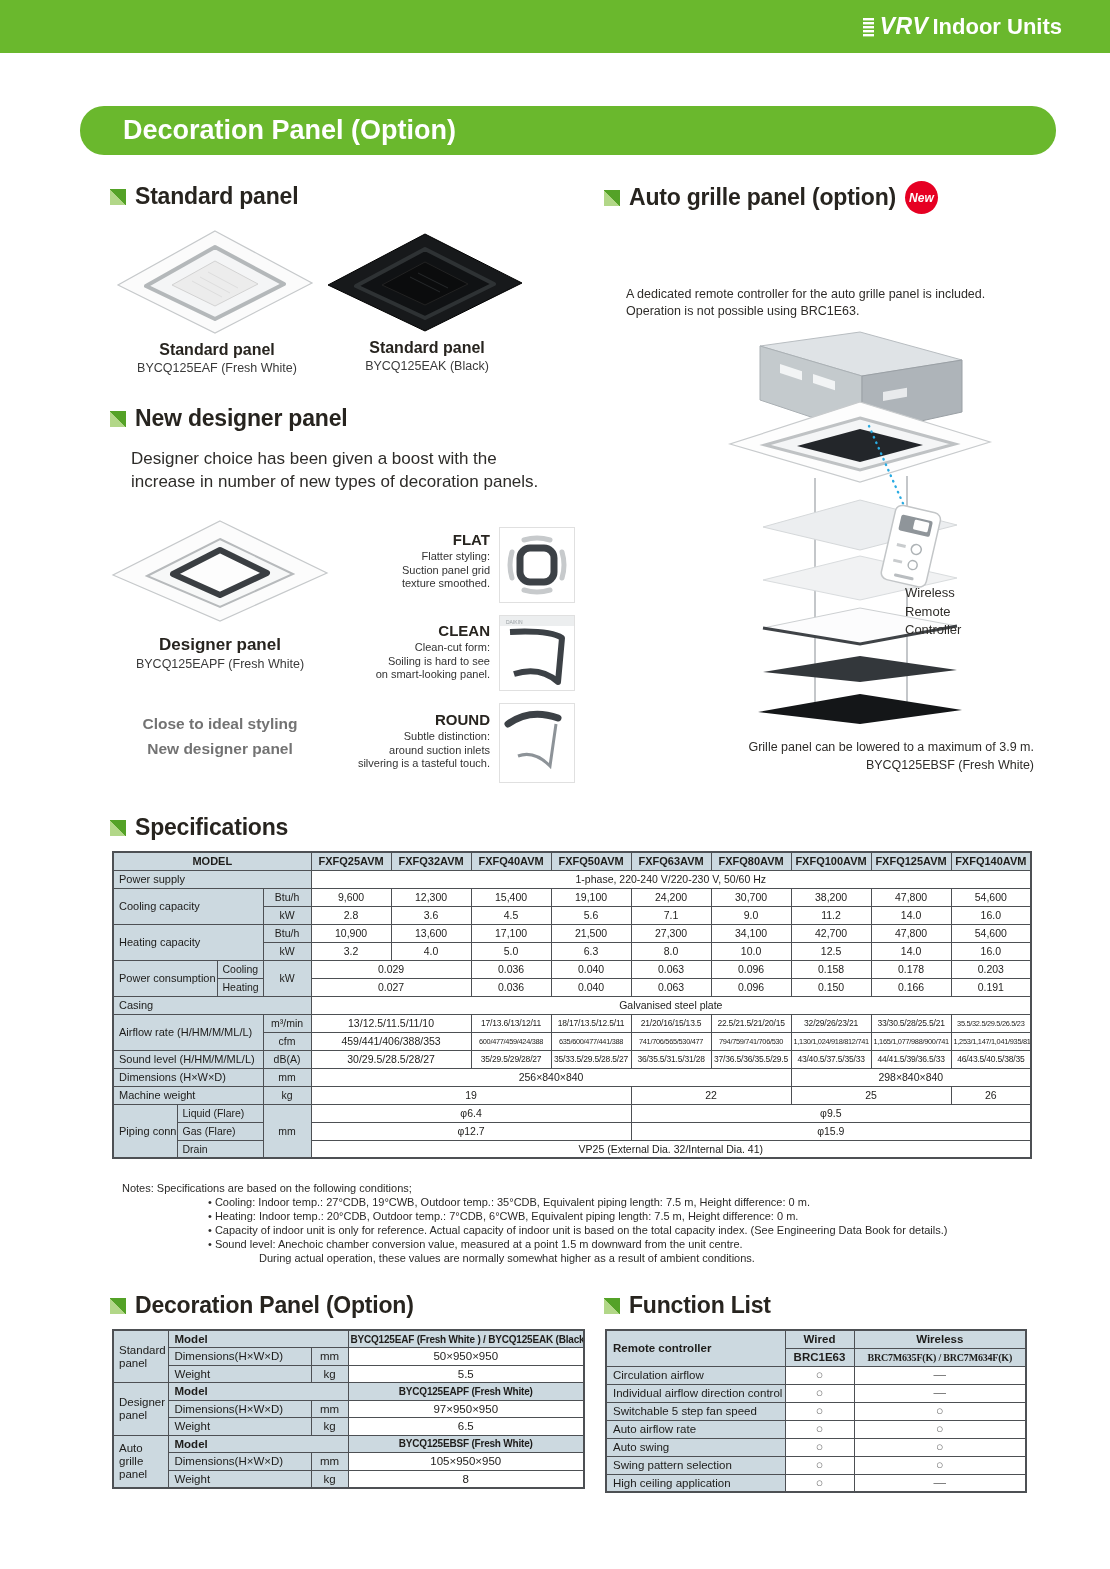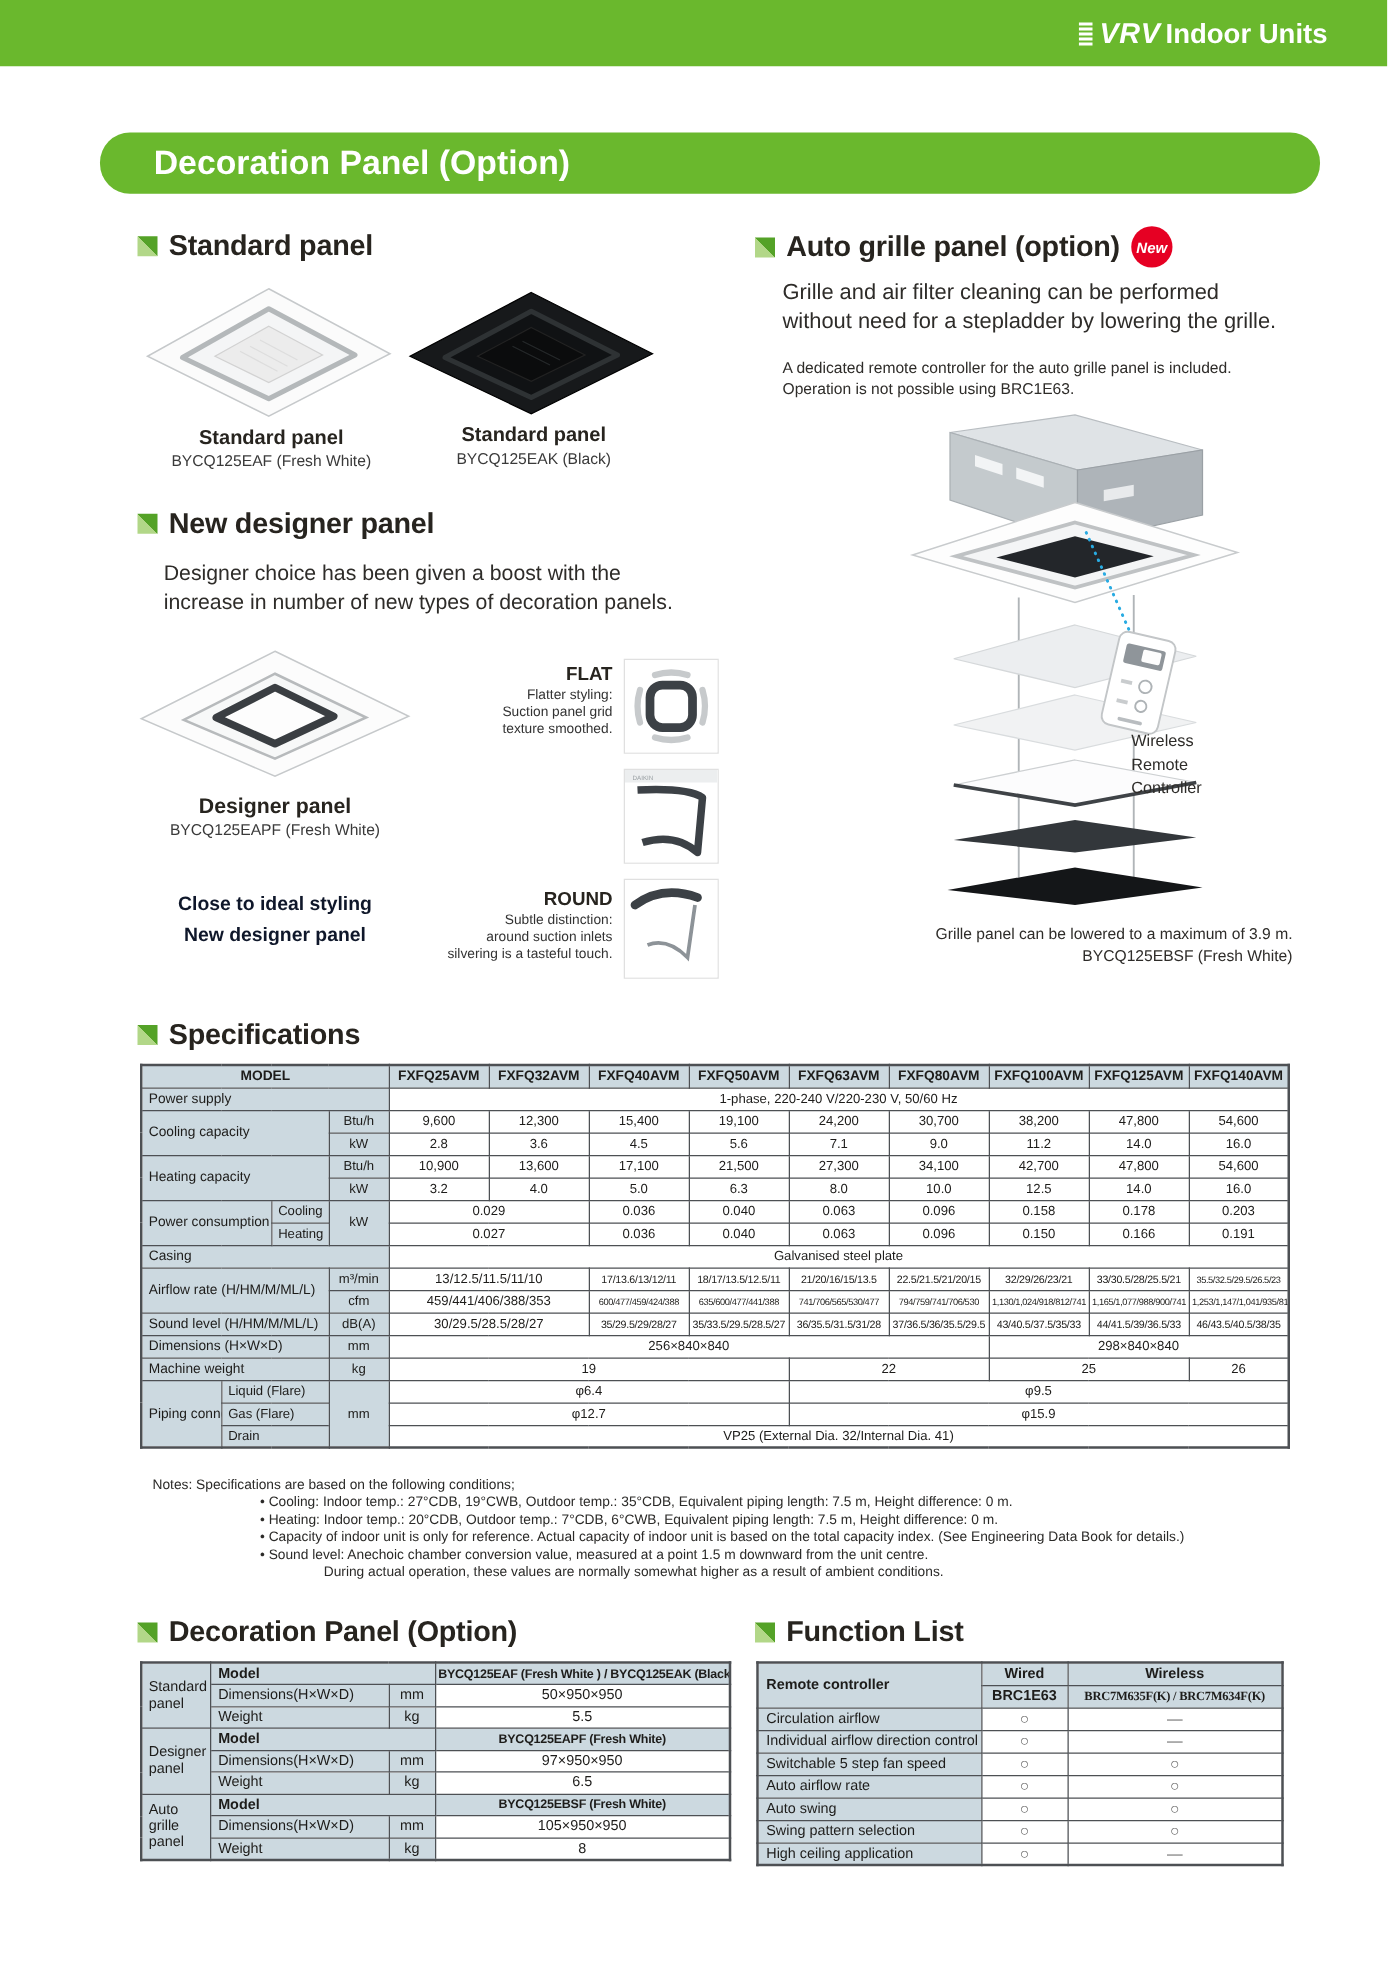--- a/index.html
+++ b/index.html
@@ -143,38 +143,44 @@
   <div class="abs" style="left:105px;top:517px;width:230px;">
     <svg width="230" height="108" viewBox="0 0 230 108" style="display:block;margin:0 auto;">
       <polygon points="115,4 222,56 115,104 8,58" fill="#fcfcfc" stroke="#c6c9cb" stroke-width="1.2"></polygon>
       <polygon points="115,22 188,57 115,90 42,59" fill="#f7f8f8" stroke="#b7babc" stroke-width="2"></polygon>
       <polygon points="115,33 162,56 115,78 68,57" fill="#fdfdfd" stroke="#3a3e42" stroke-width="6" stroke-linejoin="round"></polygon>
     </svg>
     <div class="figcap1" style="font-size:17px;margin-top:10px;">Designer panel</div>
     <div class="figcap2">BYCQ125EAPF (Fresh White)</div>
   </div>
 
-  <div class="abs pre" style="left:100px;top:711px;width:240px;text-align:center;font-weight:700;font-size:15.5px;line-height:25px;color:#0f172a;">Close to ideal styling
+  <div class="abs pre" style="left:100px;top:711px;width:240px;text-align:center;font-weight:700;font-size:15.5px;line-height:25px;color:#737373;">Close to ideal styling
 New designer panel</div>
 
   <div class="abs feat-txt" style="left:300px;top:531px;">
     <div class="feat-name">FLAT</div>
     <div class="feat-desc">Flatter styling:
 Suction panel grid
 texture smoothed.</div>
   </div>
   <svg class="abs thumb" style="left:499px;top:527px;" width="74" height="74" viewBox="0 0 74 74">
     <rect x="0" y="0" width="74" height="74" fill="#fff"></rect>
     <rect x="20" y="20" width="34" height="34" rx="10" fill="none" stroke="#3c4146" stroke-width="7"></rect>
     <path d="M12,24 Q8,37 12,50" fill="none" stroke="#c7cacc" stroke-width="5" stroke-linecap="round"></path>
     <path d="M62,24 Q66,37 62,50" fill="none" stroke="#c7cacc" stroke-width="5" stroke-linecap="round"></path>
     <path d="M24,12 Q37,8 50,12" fill="none" stroke="#c7cacc" stroke-width="5" stroke-linecap="round"></path>
     <path d="M24,62 Q37,66 50,62" fill="none" stroke="#c7cacc" stroke-width="5" stroke-linecap="round"></path>
   </svg>
 
+  <div class="abs feat-txt" style="left:300px;top:622px;">
+    <div class="feat-name">CLEAN</div>
+    <div class="feat-desc">Clean-cut form:
+Soiling is hard to see
+on smart-looking panel.</div>
+  </div>
   <svg class="abs thumb" style="left:499px;top:615px;" width="74" height="74" viewBox="0 0 74 74">
     <rect x="0" y="0" width="74" height="74" fill="#fff"></rect>
     <rect x="0" y="0" width="74" height="10" fill="#eceeef"></rect>
     <path d="M10,16 Q50,14 62,22 L58,66 Q40,50 14,58" fill="none" stroke="#3c4146" stroke-width="6" stroke-linejoin="round"></path>
     <text x="6" y="8" font-size="5" fill="#9aa0a4" font-family="Liberation Sans,sans-serif">DAIKIN</text>
   </svg>
 
   <div class="abs feat-txt" style="left:300px;top:711px;">
     <div class="feat-name">ROUND</div>
     <div class="feat-desc">Subtle distinction:
@@ -187,22 +193,20 @@
     <path d="M16,58 Q14,34 24,26" fill="none" stroke="#5a6océ" stroke-width="4"></path>
     <path d="M56,20 L50,62 Q34,46 18,52" fill="none" stroke="#8d9398" stroke-width="3"></path>
   </svg>
 
   <div class="abs sec" style="left:604px;top:181px;">
     <span class="marker"></span>
     <span class="sec-title">Auto grille panel (option)</span>
     <span id="new-badge">New</span>
   </div>
 
-  <div class="abs para pre" style="left:626px;top:222px;width:452px;font-size:17.5px;line-height:22.5px;">Grille and air filter cleaning can be performed
-without need for a stepladder by lowering the grille.</div>
 
   <div class="abs para pre" style="left:626px;top:286px;width:445px;font-size:12.5px;line-height:16.5px;">A dedicated remote controller for the auto grille panel is included.
 Operation is not possible using BRC1E63.</div>
 
   <svg class="abs" style="left:645px;top:330px;" width="420" height="402" viewBox="0 0 420 402">
 
     <polygon points="115,16 215,2 317,30 217,46" fill="#dfe3e6" stroke="#b8bdc1" stroke-width="1"></polygon>
     <polygon points="115,16 217,46 217,104 115,70" fill="#c4cacd" stroke="#aab0b4" stroke-width="1"></polygon>
     <polygon points="217,46 317,30 317,82 217,104" fill="#aeb4b9" stroke="#9aa0a5" stroke-width="1"></polygon>
     <rect x="135" y="34" width="22" height="9" fill="#f2f4f5" transform="skewY(18)" transform-origin="135 34"></rect>

